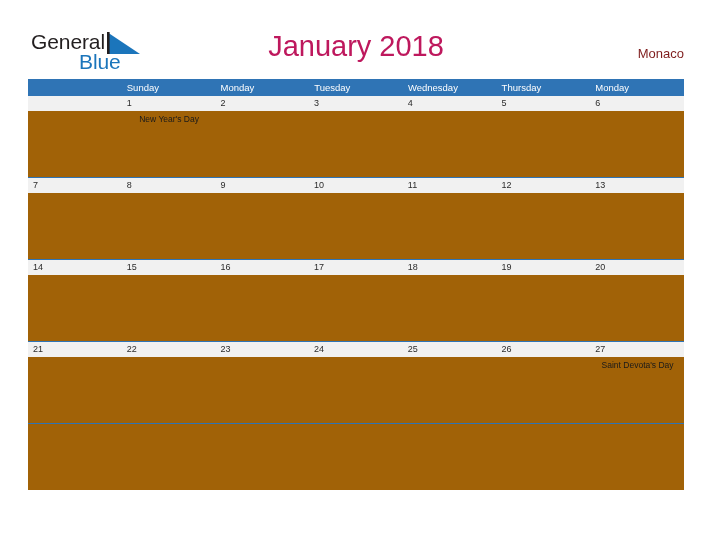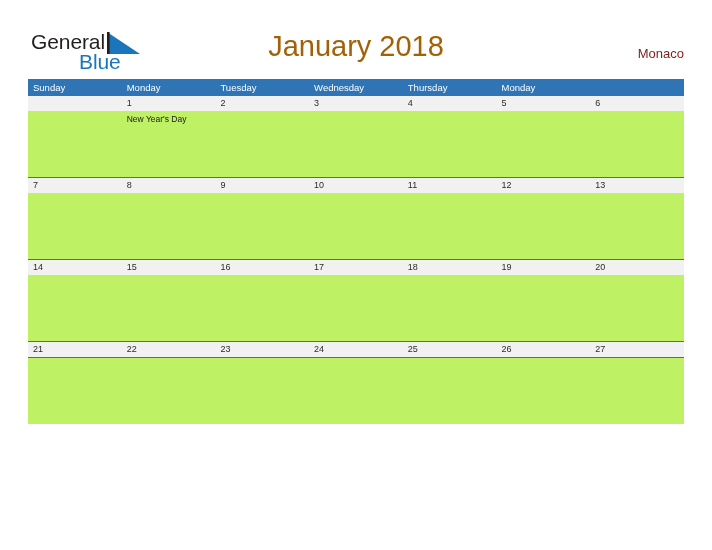--- a/index.html
+++ b/index.html
@@ -47,21 +47,21 @@
     width: 33px; height: 22px;
   }
 
   .cal-title {
     position: absolute;
     left: 0; top: 30px;
     width: 712px;
     text-align: center;
     font-size: 29px;
     font-weight: normal;
-    color: #a16207;
+    color: #be185d;
     letter-spacing: 0px;
     font-family: "Liberation Sans", sans-serif;
   }
 
   .region-label {
     position: absolute;
     right: 28px; top: 46px;
     font-size: 13px;
     color: #7f1d1d;
     font-family: "Liberation Sans", sans-serif;
@@ -72,20 +72,21 @@
     position: absolute;
     left: 28px; top: 79px;
     width: 656px;
   }
 
   .weekday-row {
     display: flex;
     width: 656px;
     height: 17px;
     background: #2f74b5;
+    justify-content: flex-end;
   }
   .weekday-cell {
     width: 93.71px;
     height: 17px;
     color: #ffffff;
     font-size: 9.5px;
     line-height: 17px;
     padding-left: 5px;
     font-family: "Liberation Sans", sans-serif;
     white-space: nowrap;
@@ -111,21 +112,22 @@
     line-height: 15px;
     color: #2b2b2b;
     padding-left: 5px;
     font-family: "Liberation Sans", sans-serif;
   }
 
   .event-band {
     display: flex;
     width: 656px;
     height: 66px;
-    background: #bef264;
+    background: #a16207;
+    text-align: center;
   }
   .event-cell {
     width: 93.71px;
     padding: 3px 4px 0 5px;
     font-size: 8.5px;
     line-height: 11px;
     color: #1a1a1a;
     font-family: "Liberation Sans", sans-serif;
     word-wrap: break-word;
   }
@@ -272,20 +274,43 @@
     <div class="week-row">
       <div class="date-band">
         <div class="date-cell">21</div>
         <div class="date-cell">22</div>
         <div class="date-cell">23</div>
         <div class="date-cell">24</div>
         <div class="date-cell">25</div>
         <div class="date-cell">26</div>
         <div class="date-cell">27</div>
       </div>
+      <div class="event-band">
+        <div class="event-cell">
+            <span class="event-text"></span>
+          </div>
+        <div class="event-cell">
+            <span class="event-text"></span>
+          </div>
+        <div class="event-cell">
+            <span class="event-text"></span>
+          </div>
+        <div class="event-cell">
+            <span class="event-text"></span>
+          </div>
+        <div class="event-cell">
+            <span class="event-text"></span>
+          </div>
+        <div class="event-cell">
+            <span class="event-text"></span>
+          </div>
+        <div class="event-cell">
+            <span class="event-text">Saint Devota's Day</span>
+          </div>
+      </div>
     </div>
 
     <div class="week-row">
       <div class="event-band">
         <div class="event-cell">
             <span class="event-text"></span>
           </div>
         <div class="event-cell">
             <span class="event-text"></span>
           </div>

